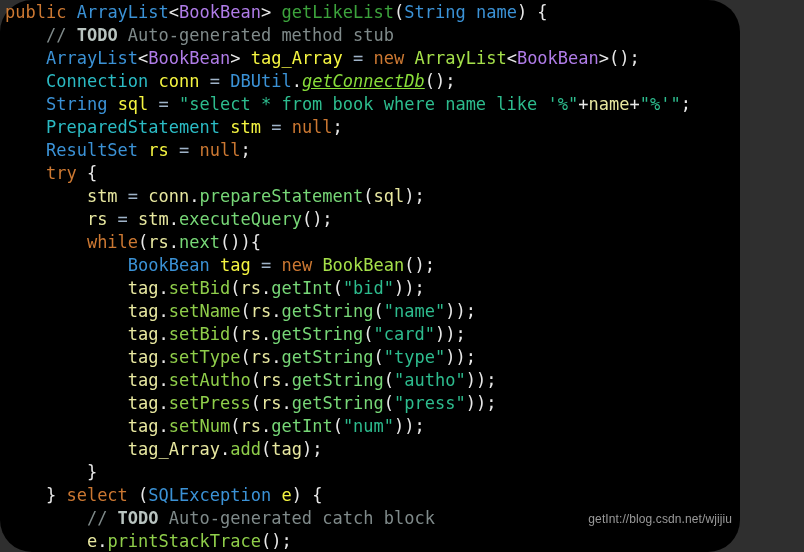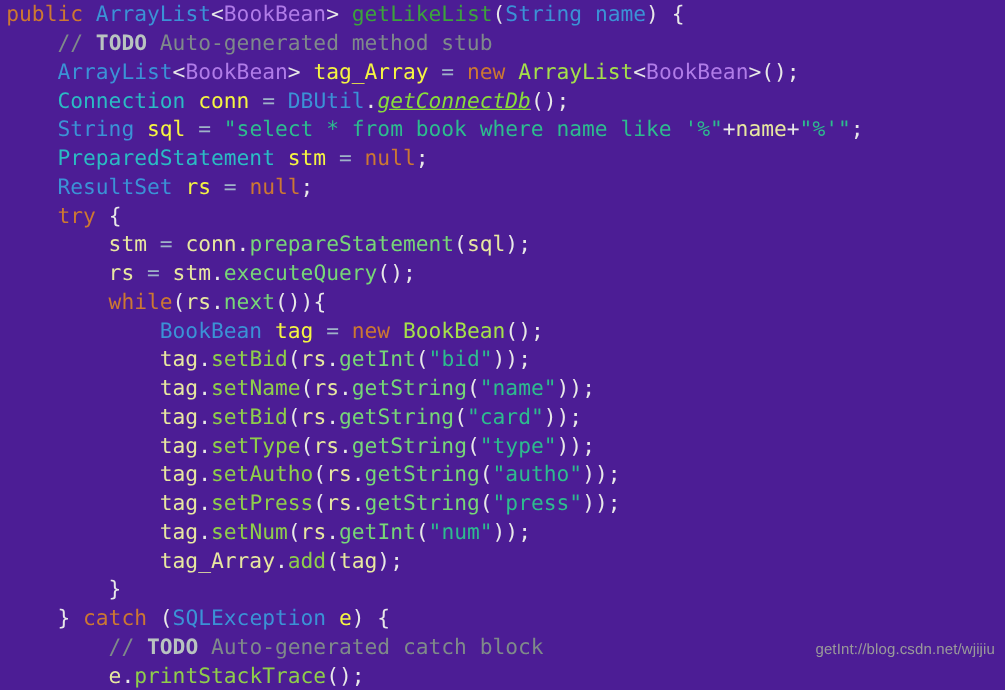--- a/index.html
+++ b/index.html
@@ -8,25 +8,26 @@
     background: #2f2f2f;
   }
   body {
     width: 804px;
     height: 552px;
     overflow: hidden;
     font-family: "DejaVu Sans Mono", monospace;
   }
   #editor {
     position: relative;
-    width: 804px;
+    width: 740px;
     height: 552px;
-    background: #4c1d95;
+    background: #000000;
     box-sizing: border-box;
     padding: 1px 0 0 0;
+    border-radius: 32px;
   }
   .code-line {
     height: 23px;
     line-height: 23px;
     font-size: 17px;
     white-space: pre;
     padding-left: 5px;
     letter-spacing: 0px;
   }
   
@@ -76,18 +77,18 @@
       <div class="code-line"><span class="punc">            </span><span class="cls">BookBean</span><span class="punc"> </span><span class="var">tag</span><span class="op"> = </span><span class="kw">new</span><span class="punc"> </span><span class="ctor">BookBean</span><span class="punc">();</span></div>
       <div class="code-line"><span class="punc">            </span><span class="varu">tag</span><span class="punc">.</span><span class="mcall2">setBid</span><span class="punc">(</span><span class="varu">rs</span><span class="punc">.</span><span class="mcall">getInt</span><span class="punc">(</span><span class="str">"bid"</span><span class="punc">));</span></div>
       <div class="code-line"><span class="punc">            </span><span class="varu">tag</span><span class="punc">.</span><span class="mcall2">setName</span><span class="punc">(</span><span class="varu">rs</span><span class="punc">.</span><span class="mcall">getString</span><span class="punc">(</span><span class="str">"name"</span><span class="punc">));</span></div>
       <div class="code-line"><span class="punc">            </span><span class="varu">tag</span><span class="punc">.</span><span class="mcall2">setBid</span><span class="punc">(</span><span class="varu">rs</span><span class="punc">.</span><span class="mcall">getString</span><span class="punc">(</span><span class="str">"card"</span><span class="punc">));</span></div>
       <div class="code-line"><span class="punc">            </span><span class="varu">tag</span><span class="punc">.</span><span class="mcall2">setType</span><span class="punc">(</span><span class="varu">rs</span><span class="punc">.</span><span class="mcall">getString</span><span class="punc">(</span><span class="str">"type"</span><span class="punc">));</span></div>
       <div class="code-line"><span class="punc">            </span><span class="varu">tag</span><span class="punc">.</span><span class="mcall2">setAutho</span><span class="punc">(</span><span class="varu">rs</span><span class="punc">.</span><span class="mcall">getString</span><span class="punc">(</span><span class="str">"autho"</span><span class="punc">));</span></div>
       <div class="code-line"><span class="punc">            </span><span class="varu">tag</span><span class="punc">.</span><span class="mcall2">setPress</span><span class="punc">(</span><span class="varu">rs</span><span class="punc">.</span><span class="mcall">getString</span><span class="punc">(</span><span class="str">"press"</span><span class="punc">));</span></div>
       <div class="code-line"><span class="punc">            </span><span class="varu">tag</span><span class="punc">.</span><span class="mcall2">setNum</span><span class="punc">(</span><span class="varu">rs</span><span class="punc">.</span><span class="mcall">getInt</span><span class="punc">(</span><span class="str">"num"</span><span class="punc">));</span></div>
       <div class="code-line"><span class="punc">            </span><span class="varu">tag_Array</span><span class="punc">.</span><span class="mcall2">add</span><span class="punc">(</span><span class="varu">tag</span><span class="punc">);</span></div>
       <div class="code-line"><span class="punc">        }</span></div>
-      <div class="code-line"><span class="punc">    } </span><span class="kw">catch</span><span class="punc"> (</span><span class="cls">SQLException</span><span class="punc"> </span><span class="var">e</span><span class="punc">) {</span></div>
+      <div class="code-line"><span class="punc">    } </span><span class="kw">select</span><span class="punc"> (</span><span class="cls">SQLException</span><span class="punc"> </span><span class="var">e</span><span class="punc">) {</span></div>
       <div class="code-line"><span class="punc">        </span><span class="cmt">// </span><span class="todo">TODO</span><span class="cmt"> Auto-generated catch block</span></div>
       <div class="code-line"><span class="punc">        </span><span class="varu">e</span><span class="punc">.</span><span class="mcall2">printStackTrace</span><span class="punc">();</span></div>
     </div>
   <div id="watermark">getInt://blog.csdn.net/wjijiu</div>
 </div>
 
 </body></html>

